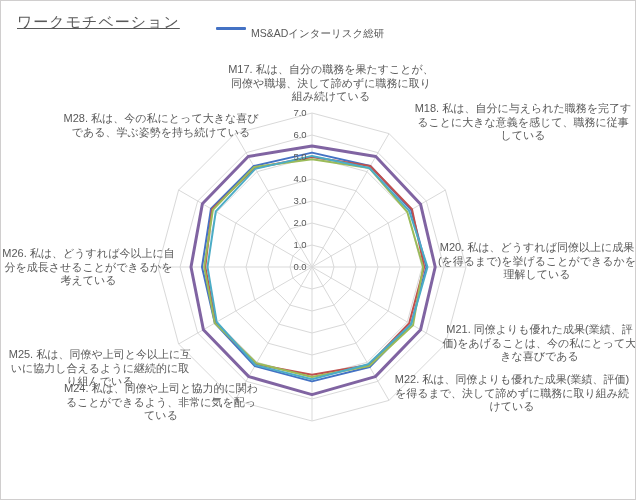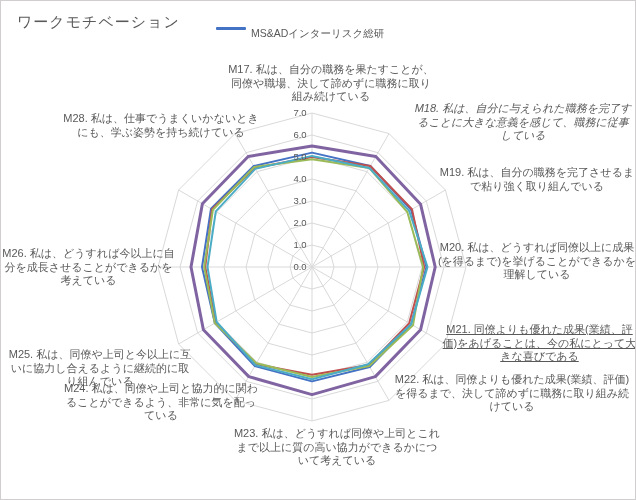--- a/index.html
+++ b/index.html
@@ -7,40 +7,40 @@
     position:relative;
     width:636px;height:500px;
     background:#ffffff;
     border:1px solid #d0cece;
     box-sizing:border-box;
     font-family:"Liberation Sans","DejaVu Sans",sans-serif;
     overflow:hidden;
   }
   .chart-title{
     position:absolute;left:16px;top:12px;
-    font-size:15px;color:#595959;letter-spacing:1px;
+    font-size:15px;color:#595959;letter-spacing:1px;text-decoration:underline;
   }
   .legend{
     position:absolute;left:215px;top:26px;
     display:flex;gap:5px;
   }
   .legend-swatch{width:30px;height:3px;border-radius:1px;background:#4472c4;}
   .legend-label{font-size:10.5px;color:#595959;}
   .plot-svg{position:absolute;left:0;top:0;}
   .cat-label{
     position:absolute;
     font-size:11px;line-height:13.5px;color:#595959;
     text-align:center;
   }
   
   .cat-0{left:225px;top:62px;width:210px;}
-  .cat-1{left:413px;top:101px;width:218px;font-style:italic;}
+  .cat-1{left:413px;top:101px;width:218px;}
   .cat-2{left:438px;top:165px;width:196px;}
   .cat-3{left:436px;top:240px;width:200px;}
-  .cat-4{left:441px;top:322px;width:195px;text-decoration:underline;}
+  .cat-4{left:441px;top:322px;width:195px;}
   .cat-5{left:391px;top:372px;width:240px;}
   .cat-6{left:230px;top:426px;width:212px;}
   .cat-7{left:60px;top:381px;width:200px;}
   .cat-8{left:5px;top:324px;width:188px;margin-top:23px;}
   .cat-9{left:0px;top:246px;width:175px;}
   .cat-10{left:8px;top:176px;width:188px;}
   .cat-11{left:60px;top:111px;width:200px;}
 </style>
 </head>
 <body>
@@ -84,23 +84,21 @@
       <text x="299" y="225" text-anchor="middle" font-size="9.5" fill="#595959" font-family="Liberation Sans, DejaVu Sans, sans-serif">2.0</text>
       <text x="299" y="203" text-anchor="middle" font-size="9.5" fill="#595959" font-family="Liberation Sans, DejaVu Sans, sans-serif">3.0</text>
       <text x="299" y="181" text-anchor="middle" font-size="9.5" fill="#595959" font-family="Liberation Sans, DejaVu Sans, sans-serif">4.0</text>
       <text x="299" y="159" text-anchor="middle" font-size="9.5" fill="#595959" font-family="Liberation Sans, DejaVu Sans, sans-serif">5.0</text>
       <text x="299" y="137" text-anchor="middle" font-size="9.5" fill="#595959" font-family="Liberation Sans, DejaVu Sans, sans-serif">6.0</text>
       <text x="299" y="115" text-anchor="middle" font-size="9.5" fill="#595959" font-family="Liberation Sans, DejaVu Sans, sans-serif">7.0</text>
     </svg>
 
   <div class="cat-label cat-0">M17. 私は、自分の職務を果たすことが、同僚や職場、決して諦めずに職務に取り組み続けている</div>
   <div class="cat-label cat-1">M18. 私は、自分に与えられた職務を完了することに大きな意義を感じて、職務に従事している</div>
-  <div class="cat-label cat-2">M19. 私は、自分の職務を完了させるまで粘り強く取り組んでいる</div>
   <div class="cat-label cat-3">M20. 私は、どうすれば同僚以上に成果(を得るまで)を挙げることができるかを理解している</div>
   <div class="cat-label cat-4">M21. 同僚よりも優れた成果(業績、評価)をあげることは、今の私にとって大きな喜びである</div>
   <div class="cat-label cat-5">M22. 私は、同僚よりも優れた成果(業績、評価)を得るまで、決して諦めずに職務に取り組み続けている</div>
-  <div class="cat-label cat-6">M23. 私は、どうすれば同僚や上司とこれまで以上に質の高い協力ができるかについて考えている</div>
   <div class="cat-label cat-7">M24. 私は、同僚や上司と協力的に関わることができるよう、非常に気を配っている</div>
   <div class="cat-label cat-8">M25. 私は、同僚や上司と今以上に互いに協力し合えるように継続的に取り組んでいる</div>
   <div class="cat-label cat-9">M26. 私は、どうすれば今以上に自分を成長させることができるかを考えている</div>
-  <div class="cat-label cat-11">M28. 私は、仕事でうまくいかないときにも、学ぶ姿勢を持ち続けている</div>
+  <div class="cat-label cat-11">M28. 私は、今の私にとって大きな喜びである、学ぶ姿勢を持ち続けている</div>
 
 </div>
 
 </body></html>

